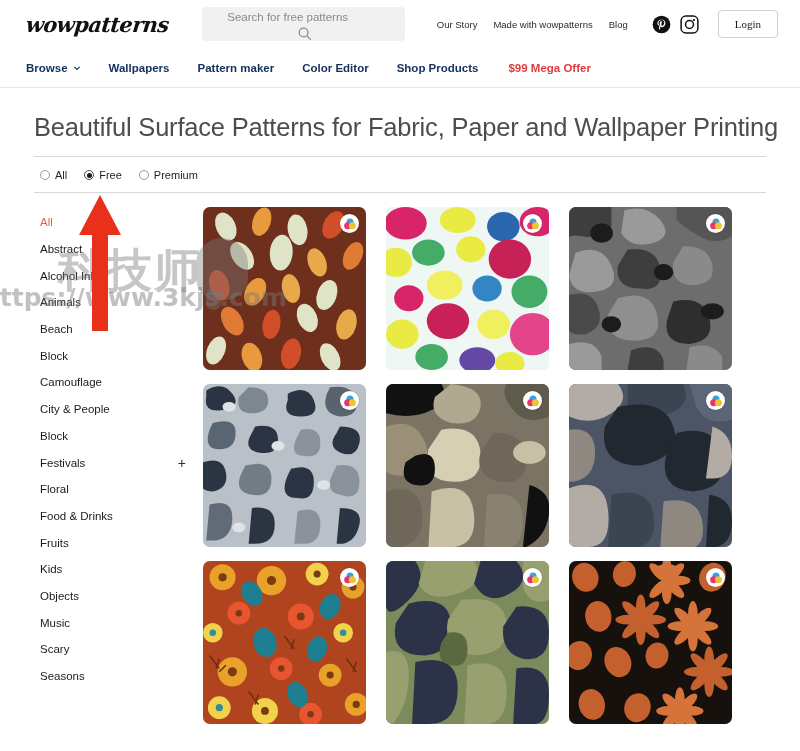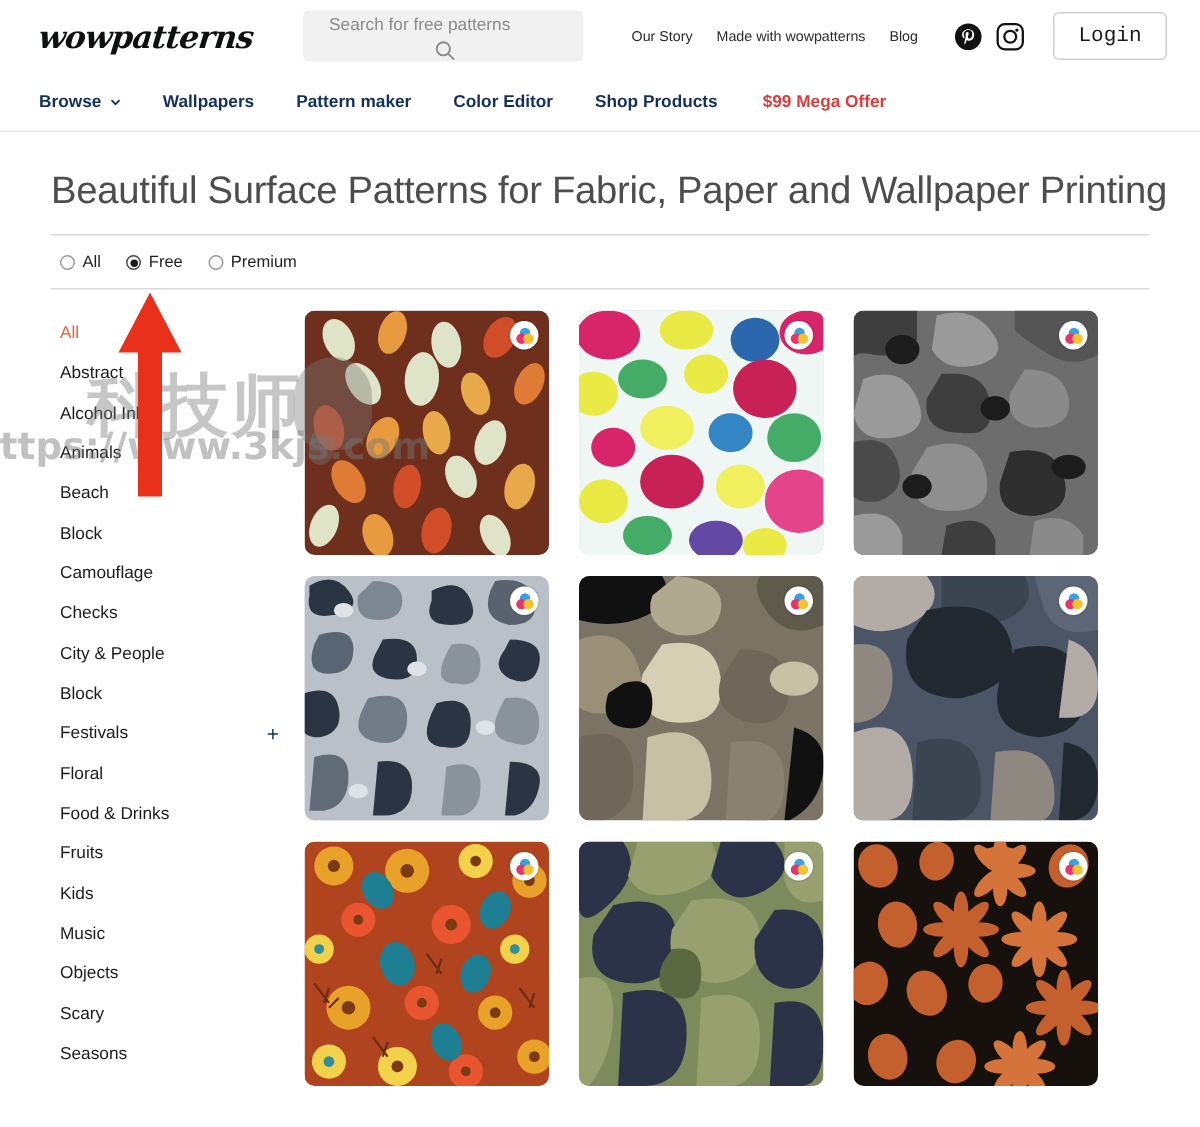--- a/index.html
+++ b/index.html
@@ -43,23 +43,23 @@
   }
   .hdr-link {
     font-size: 9.5px; color: #2b2b2b; text-decoration: none;
     white-space: nowrap; margin-left: 16px;
   }
   .social { display: flex; align-items: center; gap: 9px; margin-left: 24px; }
   .social svg { display: block; }
   .login-btn {
     margin-left: 19px;
     border: 1px solid #cfcfcf; border-radius: 4px;
-    padding: 7px 16px; font-size: 14px; color: #1a1a1a;
+    padding: 7px 16px; font-size: 11px; color: #1a1a1a;
     background: #fff; cursor: pointer;
-    font-family: Liberation Mono, monospace;
+    font-family: Liberation Serif, serif;
   }
 
   
   .nav {
     height: 40px; display: flex; align-items: center;
     padding: 0 26px; gap: 28px;
     border-bottom: 1px solid #e6e6e6;
   }
   .nav a {
     font-size: 11.5px; font-weight: 700; color: #12305c;
@@ -251,23 +251,20 @@
       <div class="cat">
           <span>Beach</span>
         </div>
       <div class="cat">
           <span>Block</span>
         </div>
       <div class="cat">
           <span>Camouflage</span>
         </div>
       <div class="cat">
-          <span>Checks</span>
-        </div>
-      <div class="cat">
           <span>City &amp; People</span>
         </div>
       <div class="cat">
           <span>Block</span>
         </div>
       <div class="cat">
         <span>Festivals</span>
         <span class="plus">+</span>
       </div>
       <div class="cat">
@@ -276,24 +273,24 @@
       <div class="cat">
           <span>Food &amp; Drinks</span>
         </div>
       <div class="cat">
           <span>Fruits</span>
         </div>
       <div class="cat">
           <span>Kids</span>
         </div>
       <div class="cat">
+          <span>Objects</span>
+        </div>
+      <div class="cat">
           <span>Music</span>
-        </div>
-      <div class="cat">
-          <span>Objects</span>
         </div>
       <div class="cat">
           <span>Scary</span>
         </div>
       <div class="cat">
           <span>Seasons</span>
         </div>
     </div>
 
     <div class="grid">

